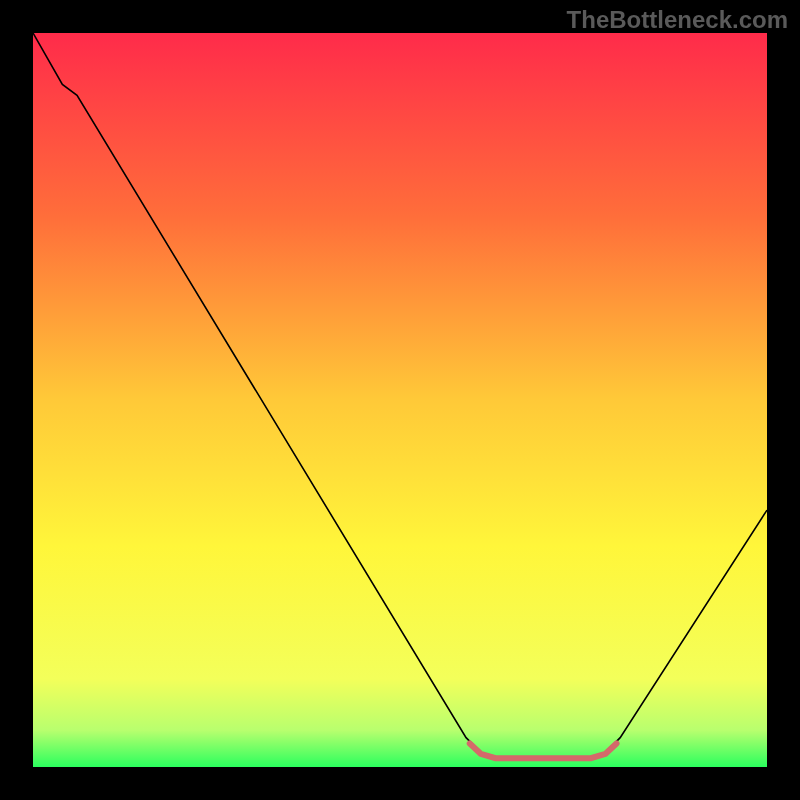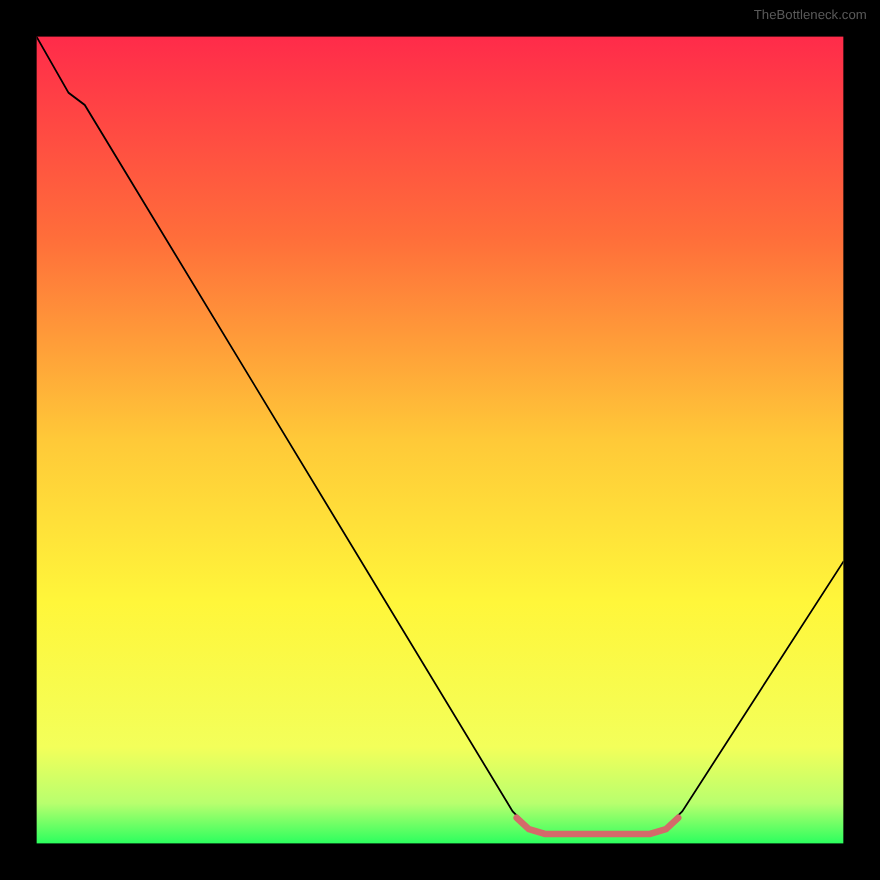--- a/index.html
+++ b/index.html
@@ -9,22 +9,22 @@
     height: 800px;
     background: #000;
     position: relative;
     font-family: Arial, sans-serif;
   }
   .watermark {
     position: absolute;
     top: 6px;
     right: 12px;
     color: #5a5a5a;
-    font-size: 12px;
-    font-weight: 400;
+    font-size: 24px;
+    font-weight: 700;
     z-index: 10;
   }
   .plot-area {
     position: absolute;
     left: 33px;
     top: 33px;
     width: 734px;
     height: 734px;
     overflow: hidden;
   }

